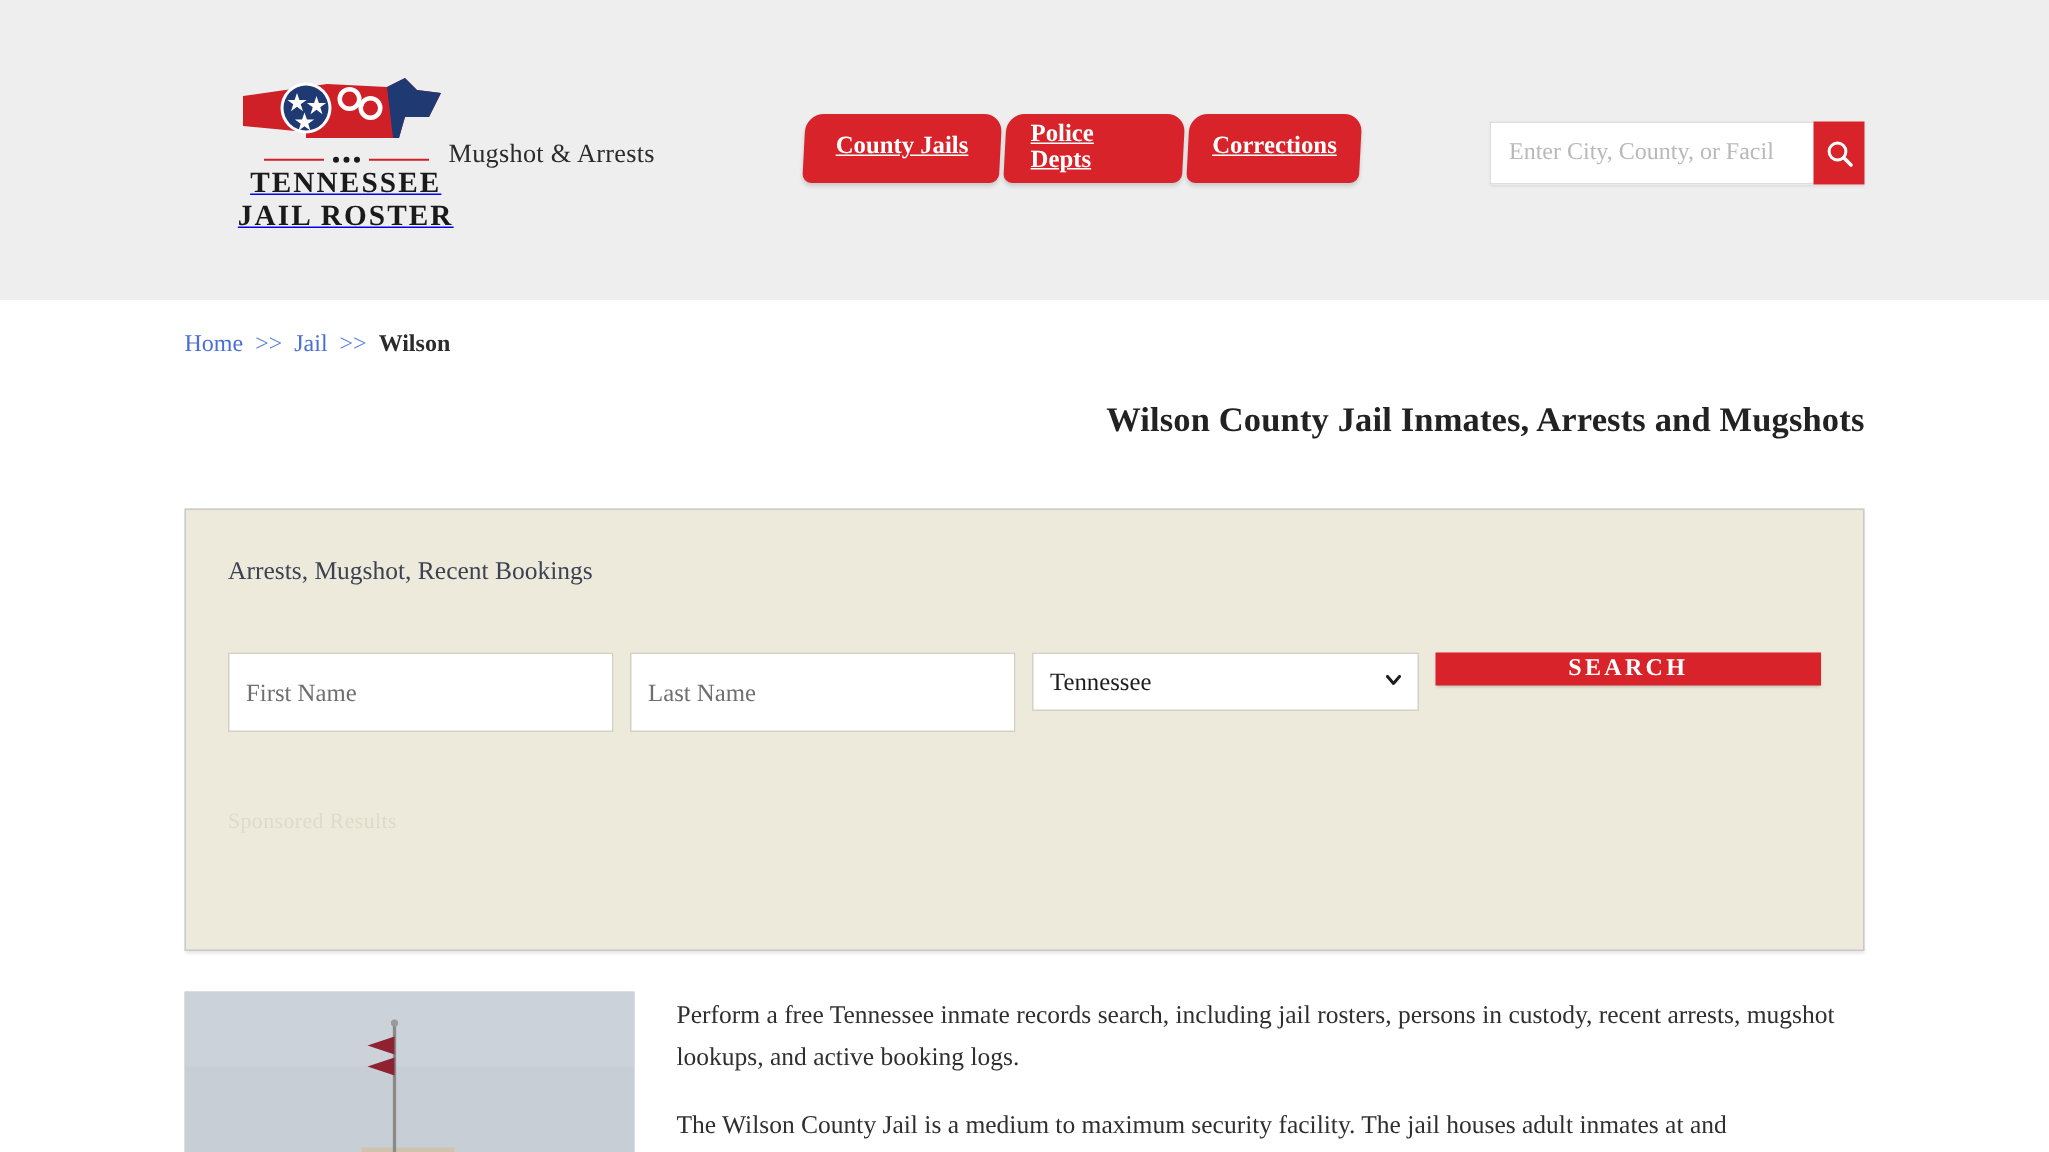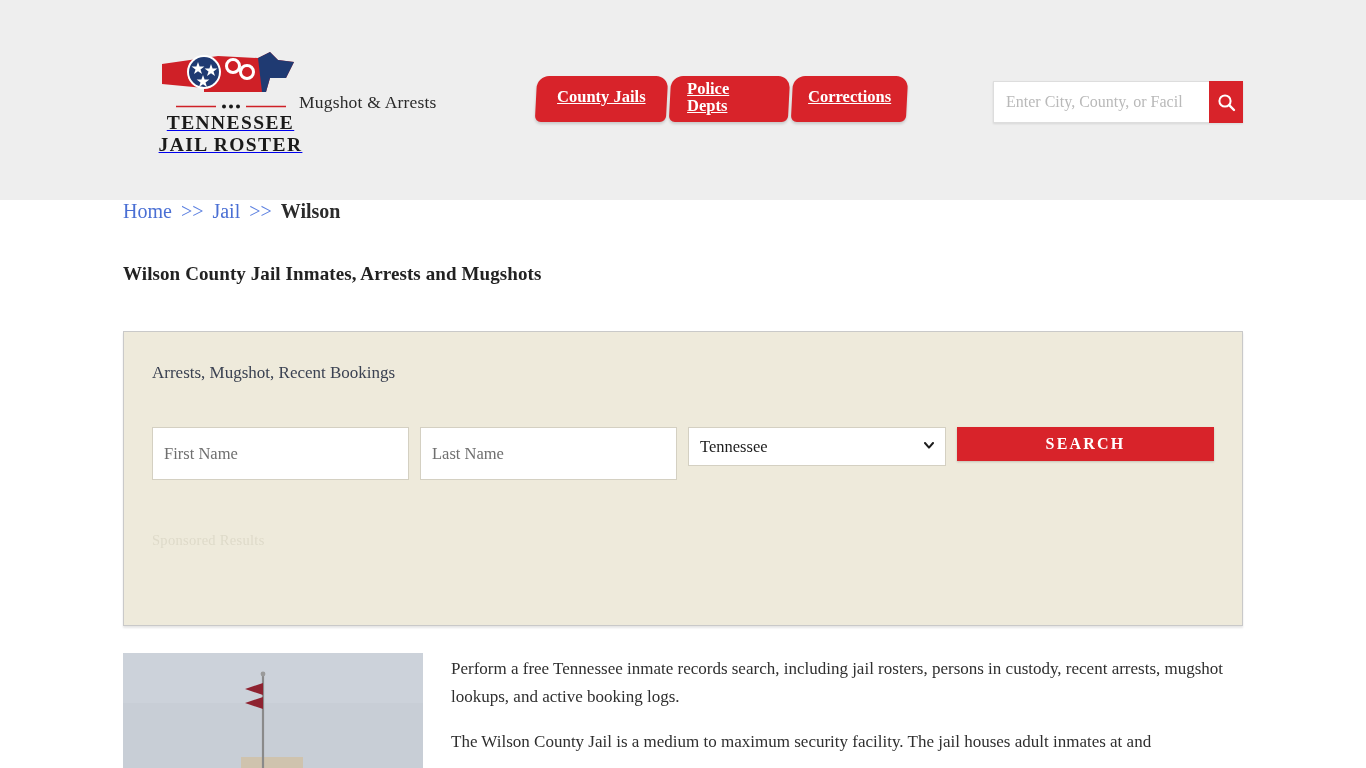--- a/index.html
+++ b/index.html
@@ -127,34 +127,35 @@
     display: flex;
     align-items: center;
     justify-content: center;
     cursor: pointer;
     padding: 0;
   }
 
   
   .content-wrap { width: 1120px; margin: 0 auto; position: relative; }
   .breadcrumb {
-    font-size: 20px;
+    padding-top: 21px;
+    font-size: 16px;
     color: #333333;
   }
   .breadcrumb a { color: #4a6fd4; text-decoration: none; }
   .breadcrumb .sep { color: #5a7fe0; margin: 0 4px; }
   .breadcrumb .current { color: #2b2b2b; font-weight: bold; }
 
   
   .page-title {
-    text-align: left;
-    font-size: 19px;
+    text-align: right;
+    font-size: 23px;
     font-weight: bold;
     color: #222222;
-    margin: 40px 0 0 0;
+    margin: 28px 0 0 0;
     letter-spacing: .1px;
   }
 
   
   .record-panel {
     margin-top: 46px;
     width: 1120px;
     background: #eeeadb;
     border: 1px solid #c9c9c9;
     box-shadow: 0 2px 2px rgba(0,0,0,0.10);
@@ -208,21 +209,21 @@
   }
   .state-arrow {
     position: absolute;
     right: 12px;
     top: 15px;
     width: 10px; height: 7px;
     pointer-events: none;
   }
   .search-btn {
     width: 258px;
-    height: 34px;
+    height: 22px;
     background: #d8232a;
     border: none;
     color: #ffffff;
     font-family: "Liberation Serif", serif;
     font-size: 16px;
     font-weight: bold;
     letter-spacing: 2.2px;
     cursor: pointer;
     box-shadow: 0 1px 2px rgba(0,0,0,0.18);
   }

